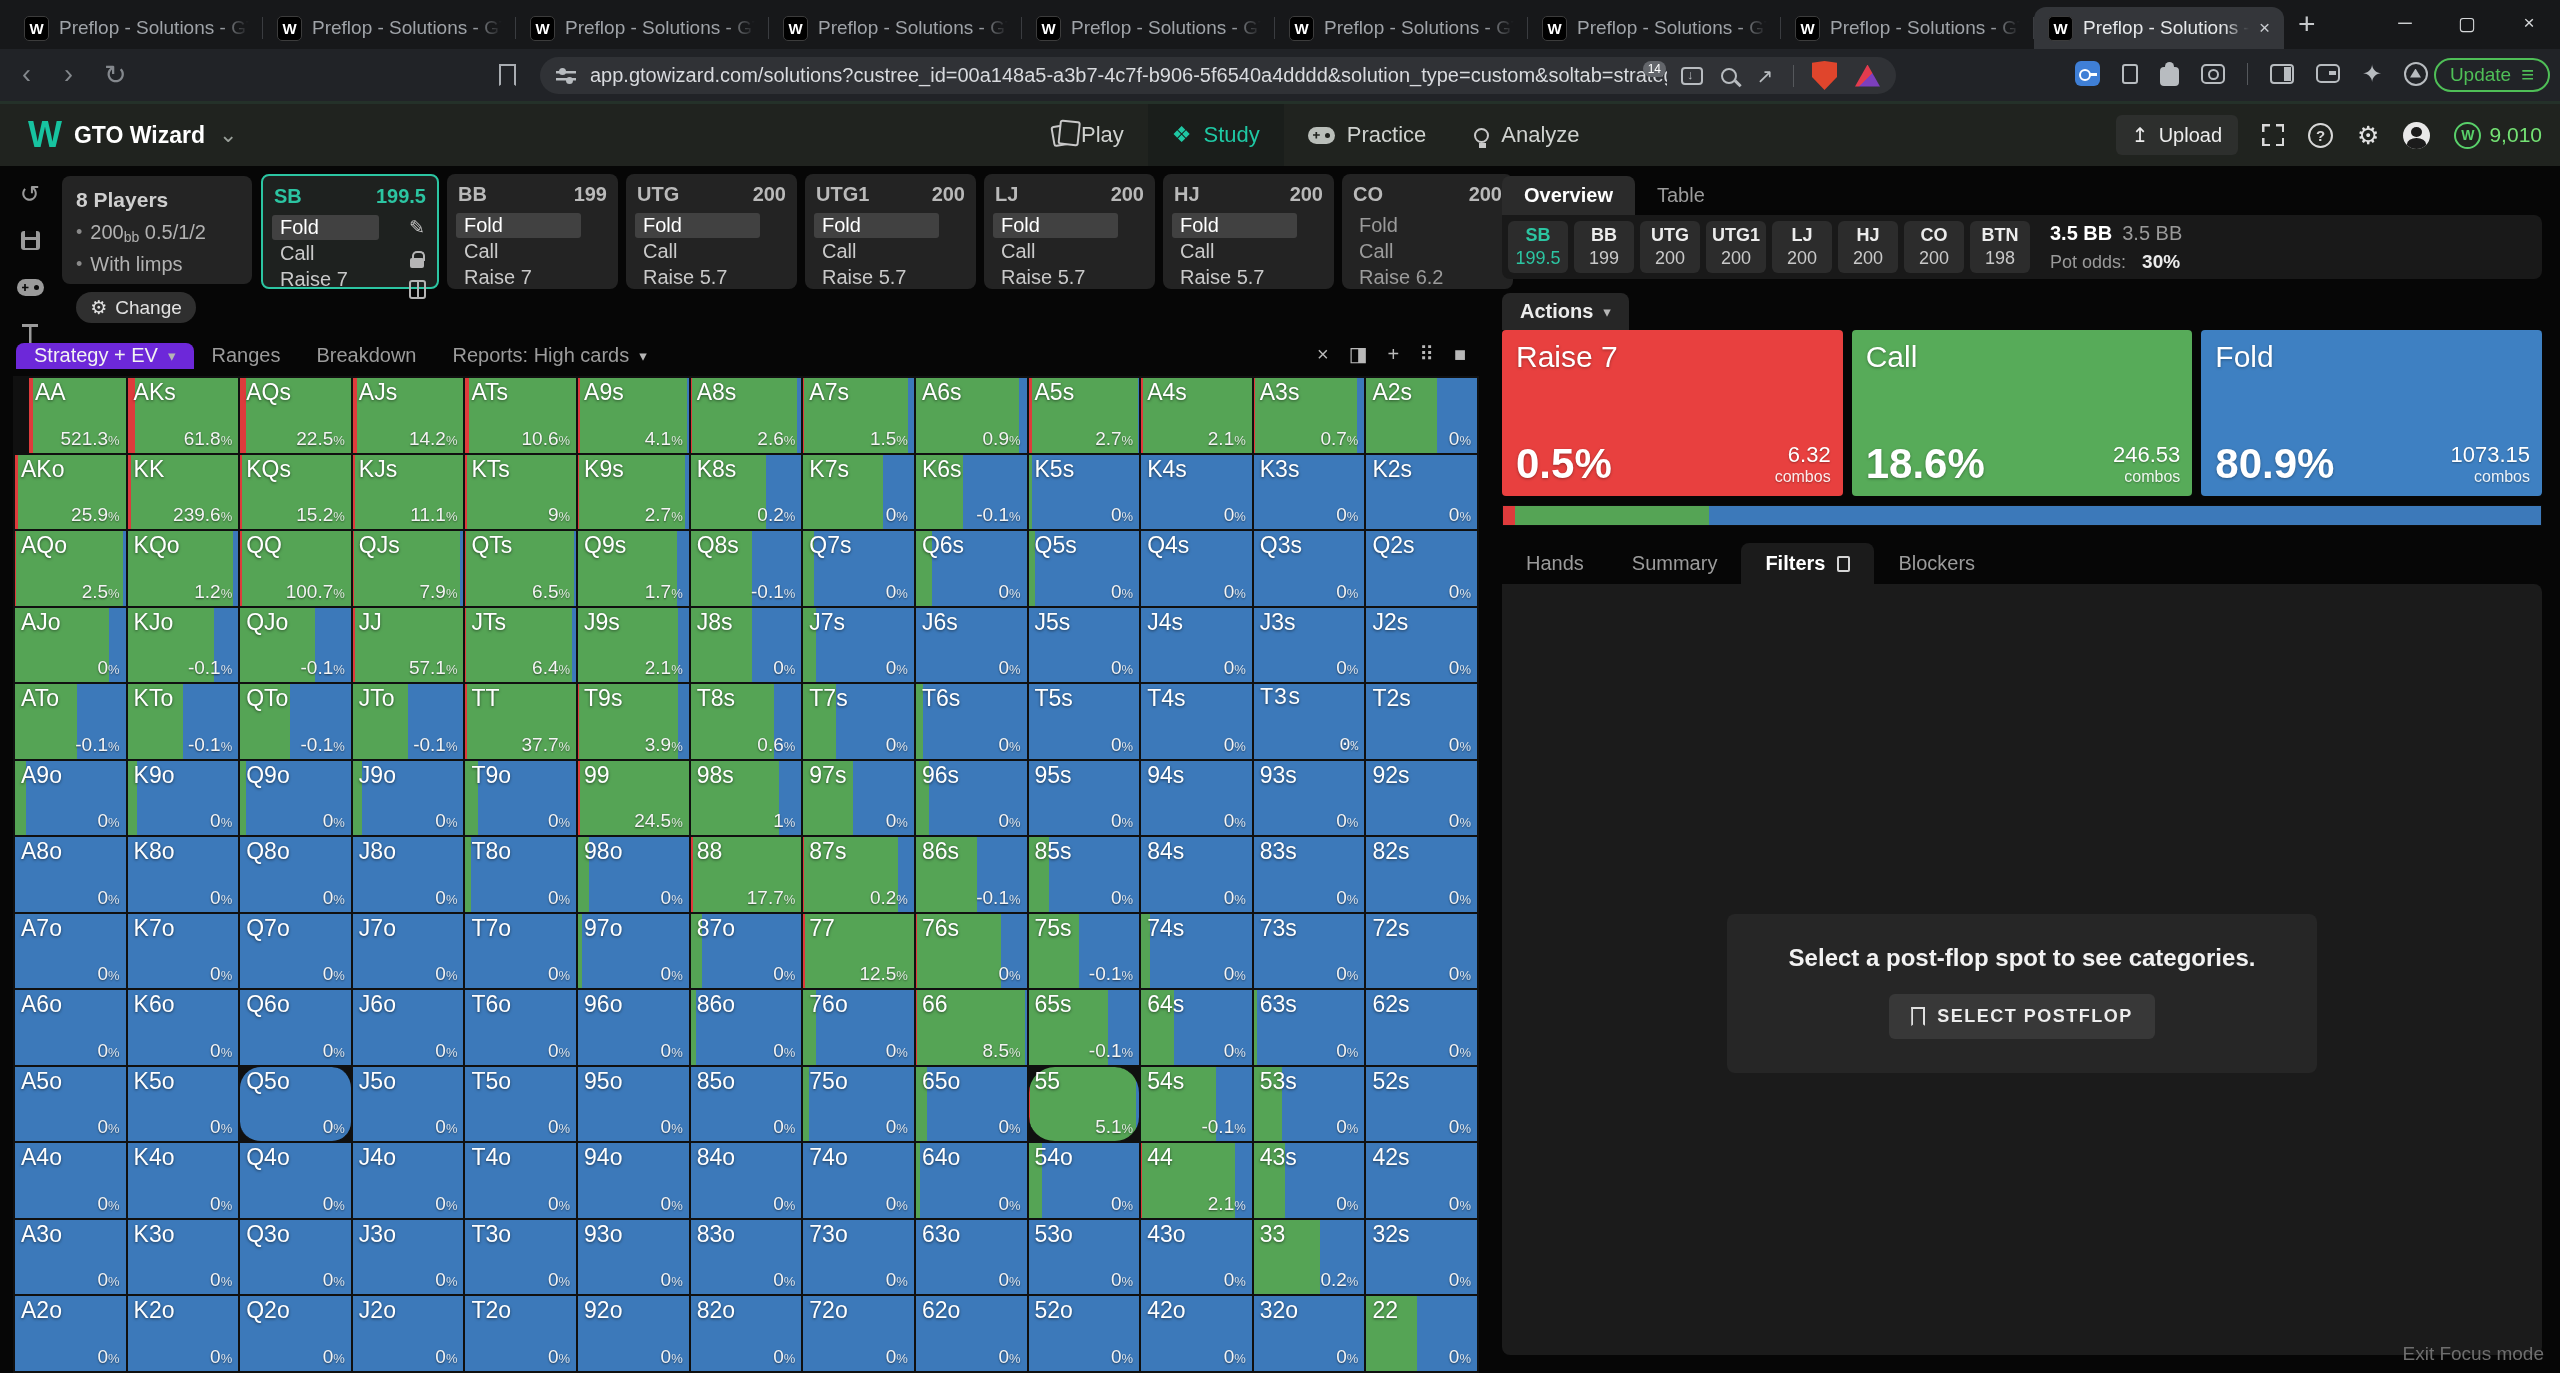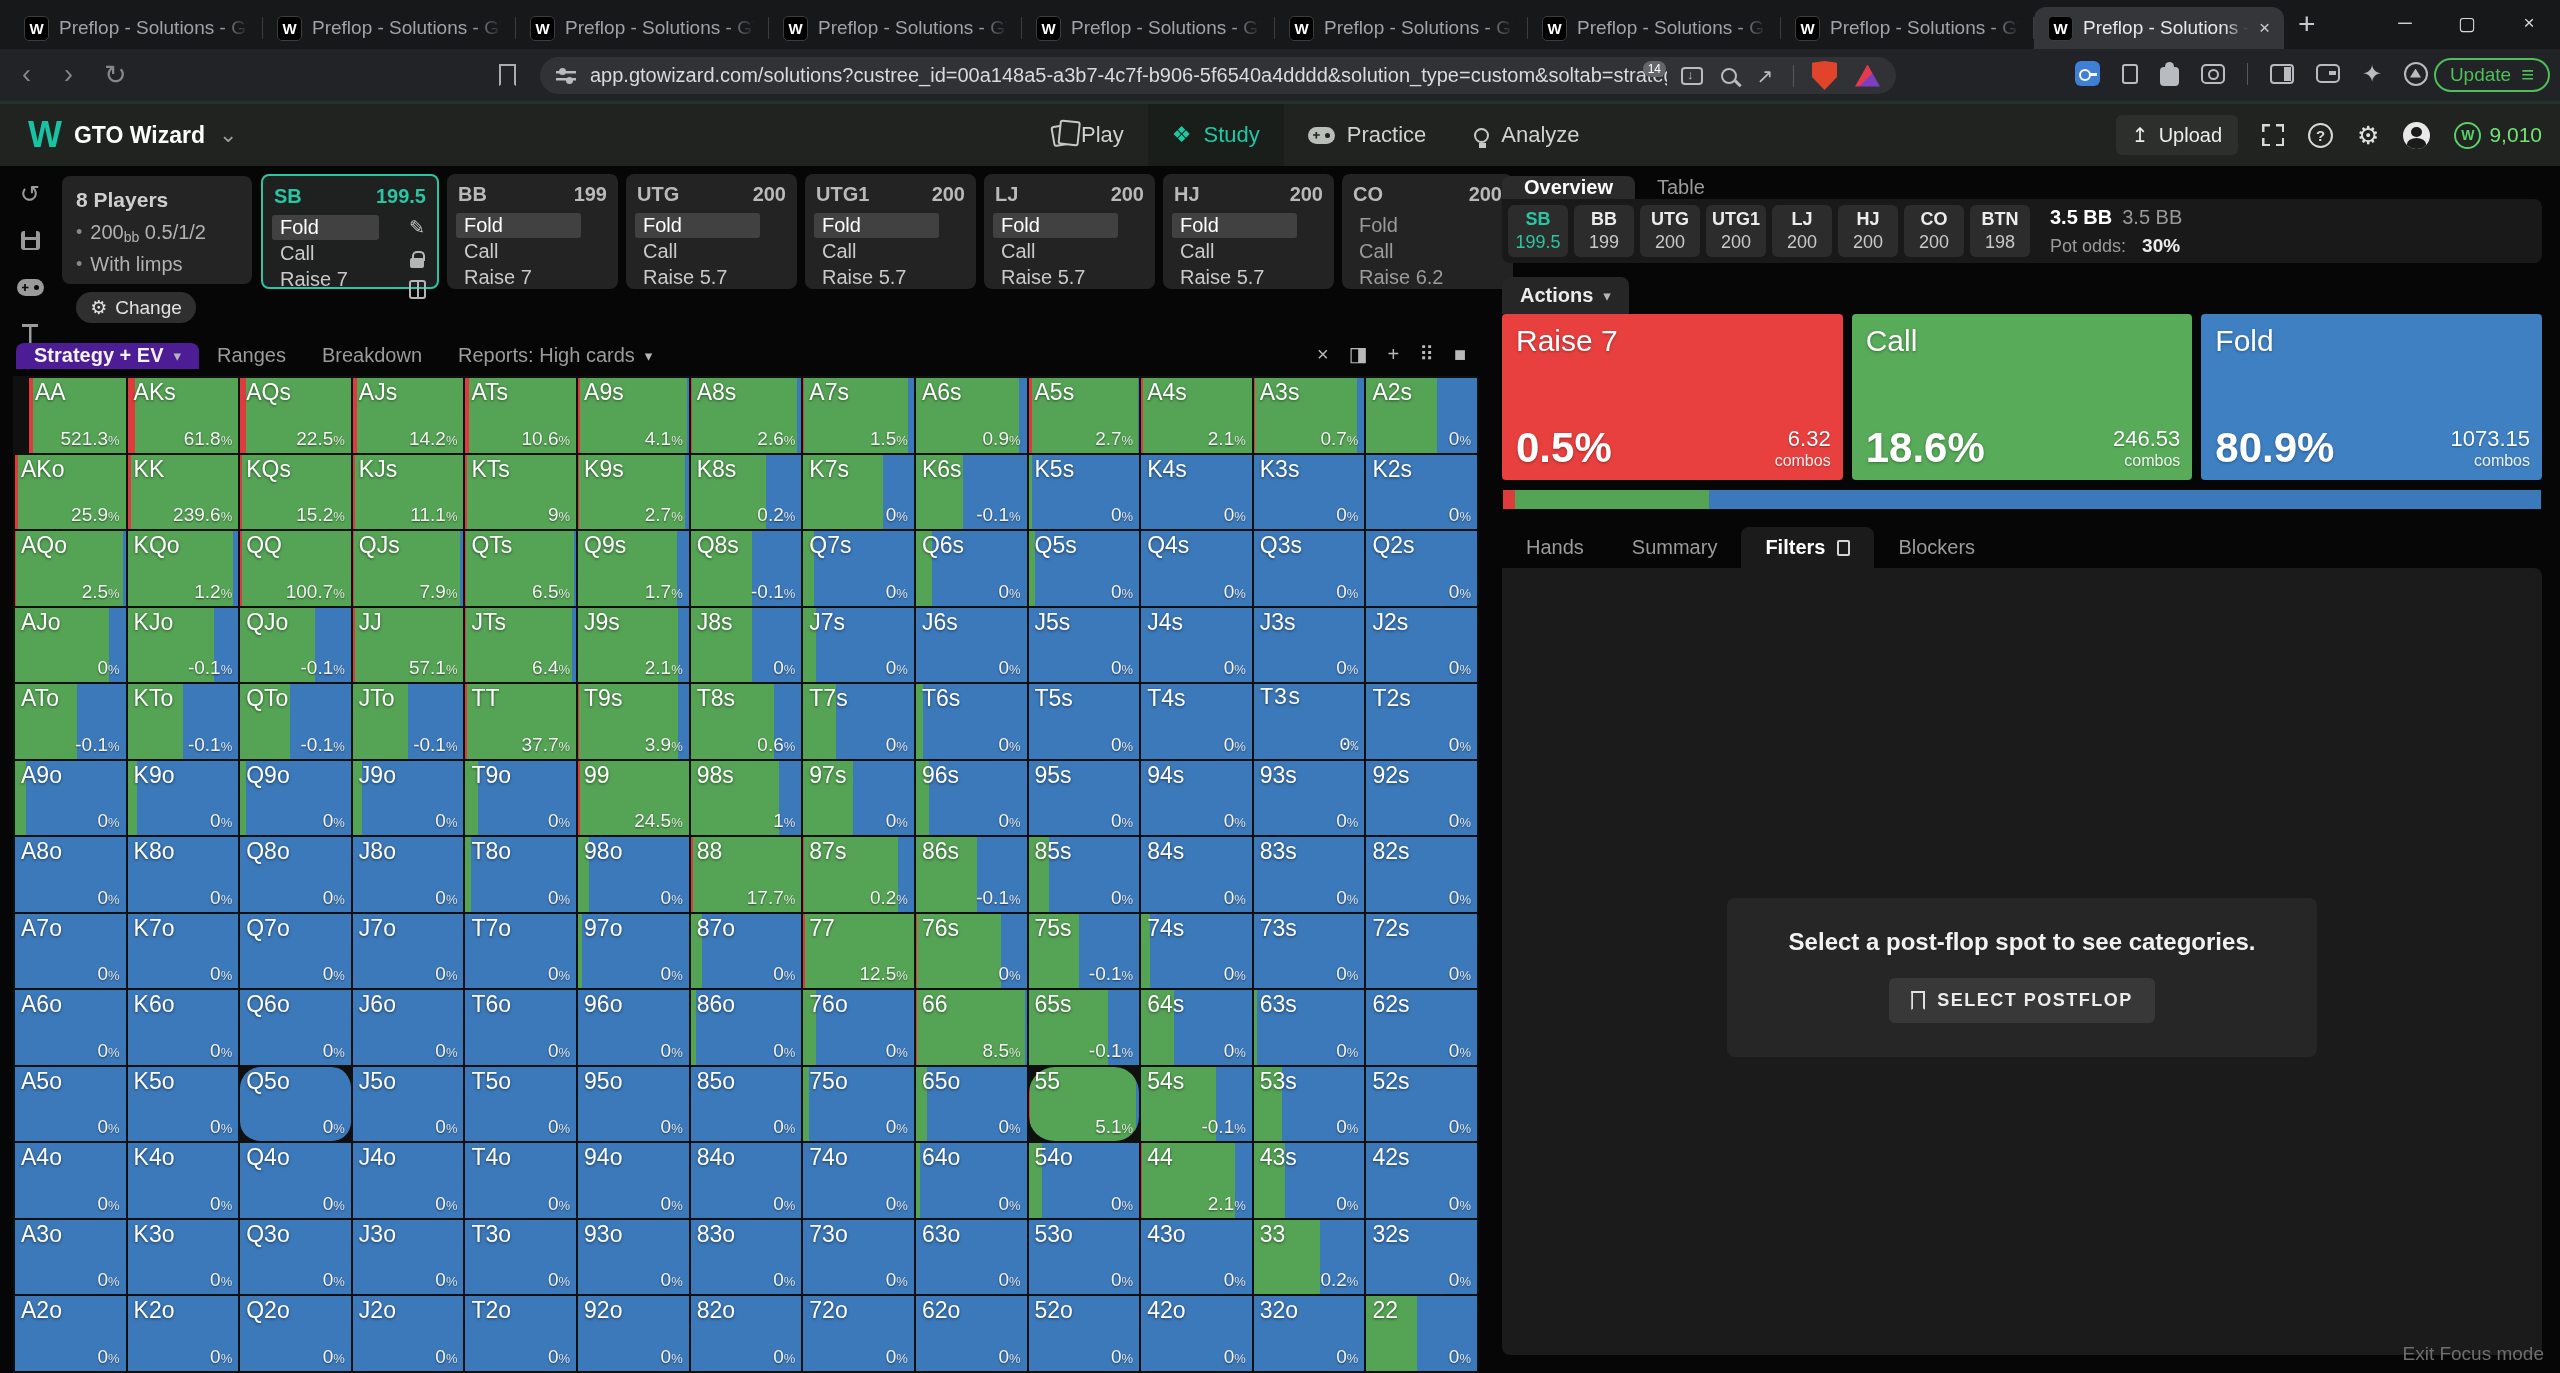--- a/index.html
+++ b/index.html
@@ -122,34 +122,34 @@
   .pcard.sel .pbody{margin-right:-4px}
   .picons{width:30px;display:flex;flex-direction:column;align-items:center;gap:12px;padding-top:2px}
   .pic{color:#c3c3c3;font-size:19px}
   .icn-lock{width:14px;height:10px;background:#b5b5b5;border-radius:2px;margin-top:7px}
   .icn-lock::before{content:"";position:absolute;top:-7px;left:2px;width:9px;height:8px;border:2px solid #b5b5b5;border-bottom:none;border-radius:5px 5px 0 0}
   .icn-book{width:17px;height:19px;border:2px solid #b5b5b5;border-radius:3px}
   .icn-book::after{content:"";position:absolute;left:6px;top:0;bottom:0;width:2px;background:#b5b5b5}
   
   #view-tabs{position:absolute;left:16px;top:335px;height:41px;display:flex;align-items:center}
   .vtab{font-size:20px;color:#9b9b9b;padding:9px 18px;display:flex;align-items:center;gap:10px;white-space:nowrap}
-  .vtab.active{background:#4c1d95;border-radius:8px 8px 0 0;color:#f2f2f2;font-weight:bold;height:26px}
+  .vtab.active{background:#6d28d9;border-radius:8px 8px 0 0;color:#f2f2f2;font-weight:normal;height:26px}
   .caret{font-size:15px;color:#b5b5b5}
   #view-icons{position:absolute;right:1094px;top:343px;display:flex;gap:20px}
   .vicn{color:#b9b9b9;font-size:20px;line-height:22px}
   
   #matrix{position:absolute;left:13px;top:376px;width:1466px;height:997px;display:grid;grid-template-columns:repeat(13,1fr);grid-template-rows:repeat(13,1fr);border-left:2px solid #101010;border-top:2px solid #101010;background:#101010}
   .cell{position:relative;border-right:2px solid #101010;border-bottom:2px solid #101010}
   .clab{position:absolute;top:1px;left:6px;font-size:23px;font-weight:500;color:#fff;text-shadow:0 1px 3px rgba(0,0,0,.55)}
   .cval{position:absolute;bottom:3px;right:6px;font-size:19px;color:#f4f4f4;text-shadow:0 1px 2px rgba(0,0,0,.55)}
   .cpct{font-size:13px;opacity:.85}
   
   #rpanel{position:absolute;left:1496px;top:166px;width:1064px;bottom:0;display:flex;flex-direction:column;padding:10px 18px 18px 6px}
   #rtabs{display:flex}
-  .rtab{font-size:20px;color:#9b9b9b;padding:0 22px}
+  .rtab{font-size:20px;color:#9b9b9b;padding:8px 22px}
   .rtab.active{background:#2b2b2b;border-radius:8px 8px 0 0;color:#fff;font-weight:bold}
   #chips-strip{background:#191919;border-radius:0 8px 8px 8px;padding:6px;display:flex;gap:6px;align-items:center}
   .chip{width:60px;height:52px;background:#2c2c2c;border-radius:6px;display:flex;flex-direction:column;align-items:center;justify-content:center;gap:2px}
   .chip-n{font-size:18px;font-weight:bold;color:#ececec}
   .chip-v{font-size:18px;color:#c9c9c9}
   .chip.teal .chip-n,.chip.teal .chip-v{color:#2cc5a2}
   #pot-block{margin-left:14px;font-size:19px}
   #pot-line1{display:flex;gap:10px;align-items:baseline}
   #pot-bb-bold{color:#fff;font-weight:bold;font-size:20px}
   #pot-bb-gray{color:#9a9a9a;font-size:20px}

